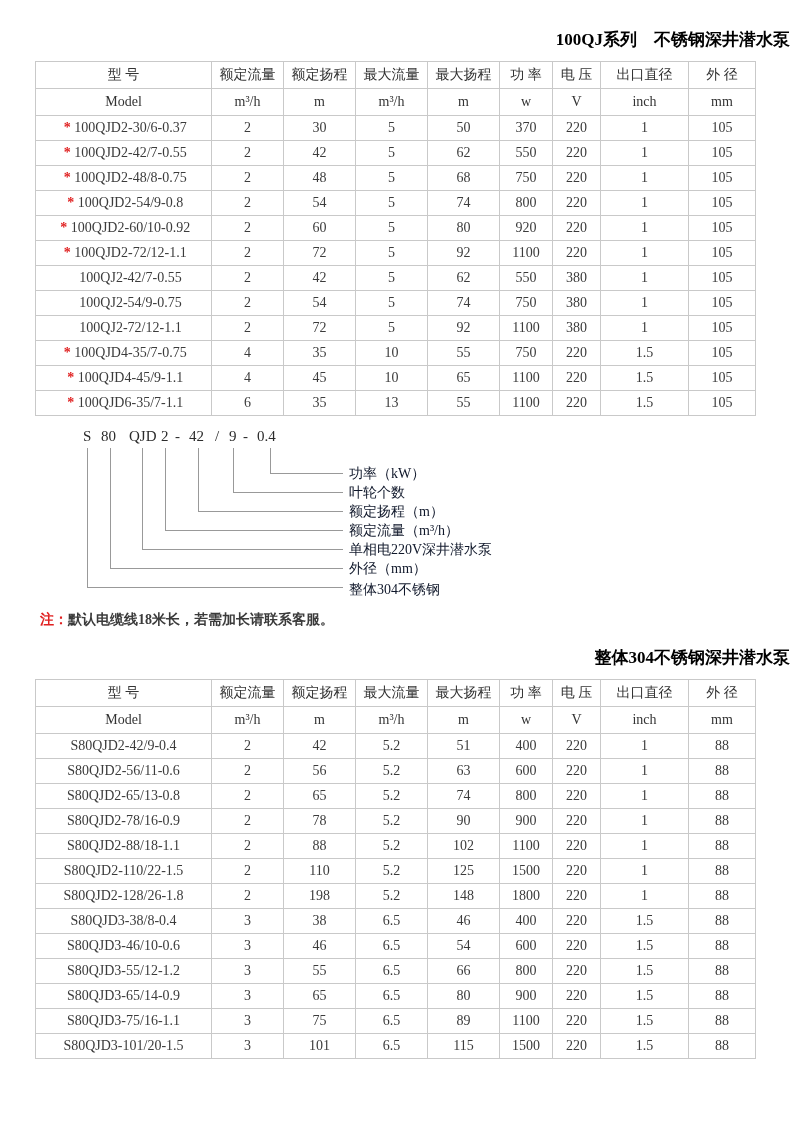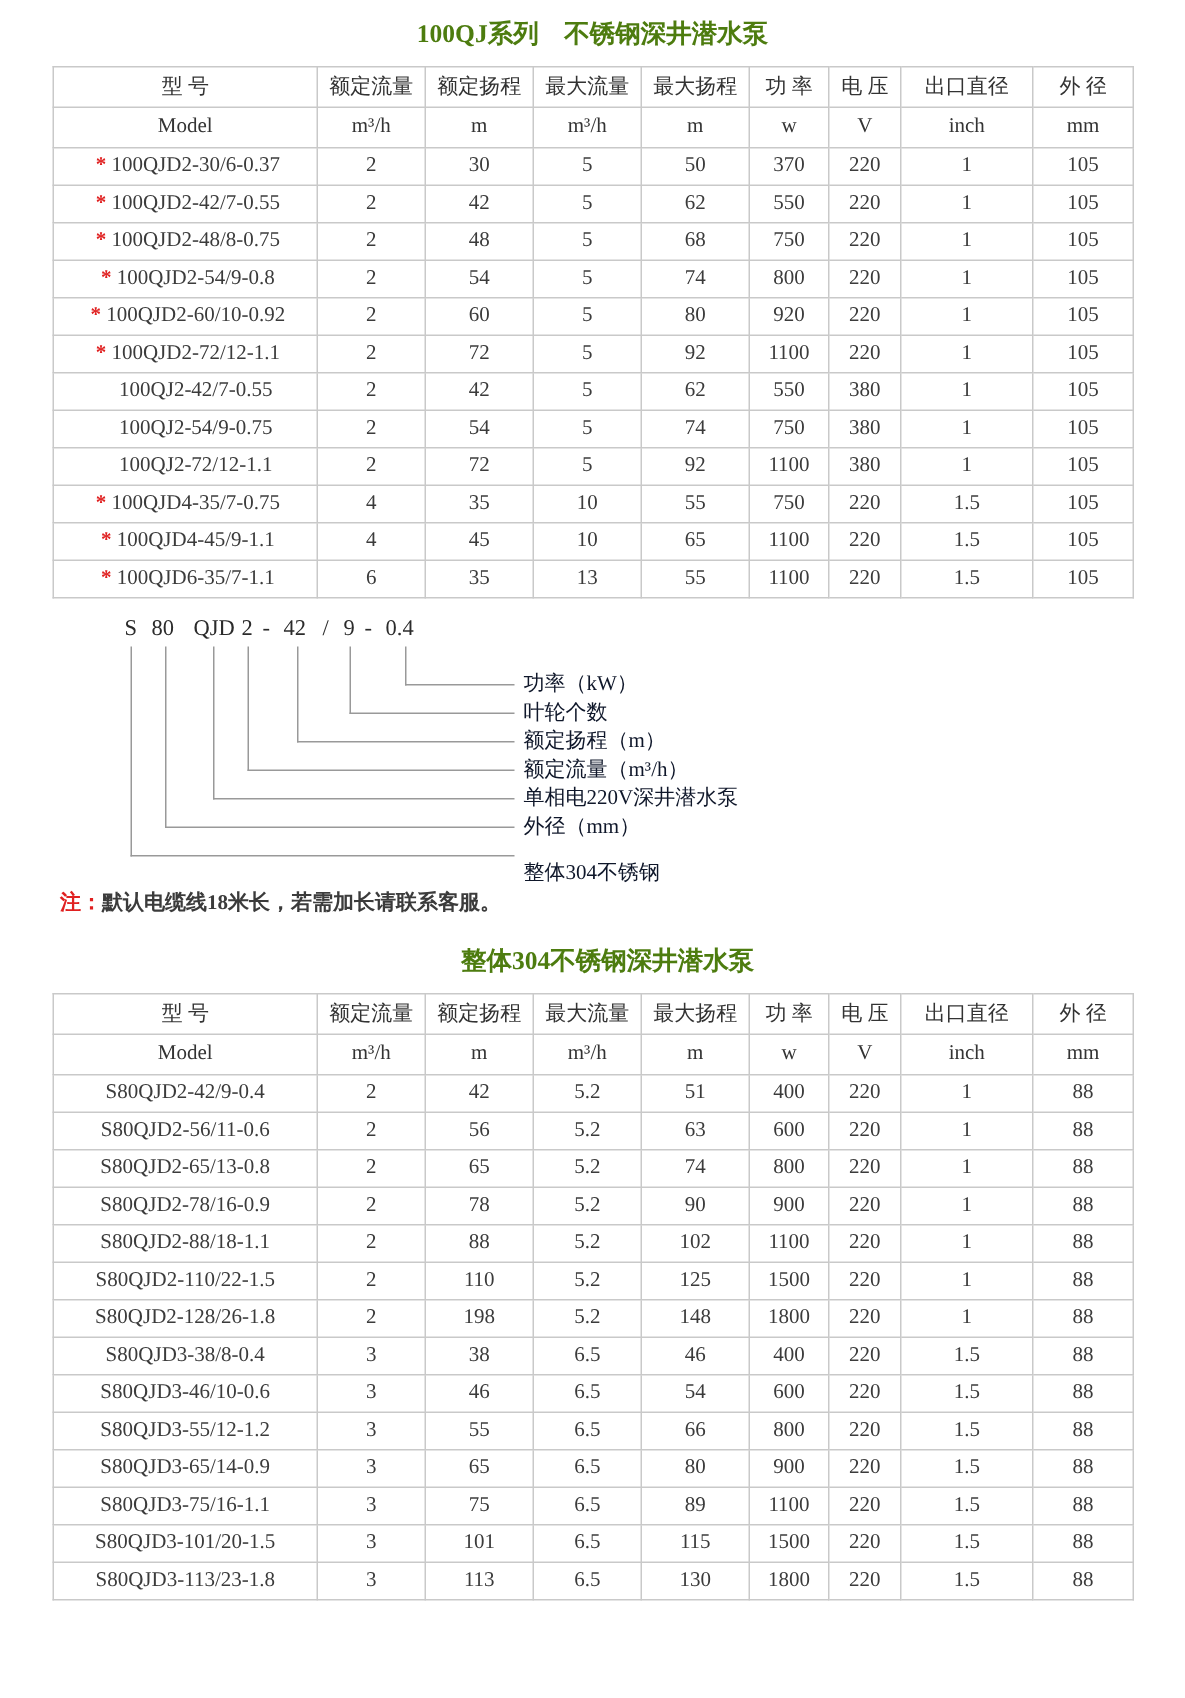--- a/index.html
+++ b/index.html
@@ -1,19 +1,19 @@
 <!DOCTYPE html>
 <html><head>
 <meta charset="utf-8">
 <style>
   * { margin:0; padding:0; box-sizing:border-box; }
   body { background:#ffffff; font-family:"Liberation Serif","DejaVu Serif",serif; color:#3b3b3b; }
   .page { width:790px; height:1132px; background:#ffffff; overflow:hidden; padding-top:6px; }
 
-  .sec-title { text-align:center; font-size:17px; font-weight:bold; color:#4d7c0f; margin:5px 0 4px 0; }
+  .sec-title { text-align:right; font-size:17px; font-weight:bold; color:#000000; margin:22px 0 4px 0; }
 
   table.spec { border-collapse:collapse; table-layout:fixed; width:720px; margin:10px 35px 0 35px;padding-left:24px; }
   table.spec th, table.spec td { border:1px solid #c9c9c9; text-align:center; font-size:14px; font-weight:normal; padding:0 2px; overflow:hidden; white-space:nowrap; }
   table.spec th { height:27px; color:#333; }
   table.spec td { height:25px; }
   .col-model { width:176px; } .col-a { width:72px; } .col-p { width:53px; } .col-v { width:48px; } .col-d { width:88px; } .col-o { width:67px; }
   td.model-cell { text-align:left; padding-left:12px; }
   .star { display:inline-block; width:14px; color:#e02020; font-weight:bold; }
 
   .diagram { position:relative; width:720px; height:180px; margin:10px 0 0 35px; font-size:15px; color:#2b2b2b; }
@@ -22,21 +22,21 @@
   .t5{left:154px}.t6{left:180px}.t7{left:194px}.t8{left:208px}.t9{left:222px}
   .conn { position:absolute; top:22px; border-left:1px solid #999; border-bottom:1px solid #999; }
   .c0{left:235px;width:73px;height:26px}
   .c1{left:198px;width:110px;height:45px}
   .c2{left:163px;width:145px;height:64px}
   .c3{left:130px;width:178px;height:83px}
   .c4{left:107px;width:201px;height:102px}
   .c5{left:75px;width:233px;height:121px}
   .c6{left:52px;width:256px;height:140px}
   .dlabel { position:absolute; left:314px; line-height:22px; font-size:14px; color:#0f172a; white-space:nowrap; }
-  .l0{top:37px}.l1{top:56px}.l2{top:75px}.l3{top:94px}.l4{top:113px}.l5{top:132px}.l6{top:163px}
+  .l0{top:37px}.l1{top:56px}.l2{top:75px}.l3{top:94px}.l4{top:113px}.l5{top:132px}.l6{top:153px}
 
   .note { margin:4px 0 0 40px; font-size:14px; line-height:20px;font-weight:bold; }
   .note-prefix { color:#e02020; }
 
   .title2 { margin-top:16px;padding-left:20px; }
   table.spec.second { margin-bottom:20px; }
 </style>
 </head>
 <body>
 
@@ -450,27 +450,16 @@
           <td>3</td>
           <td>101</td>
           <td>6.5</td>
           <td>115</td>
           <td>1500</td>
           <td>220</td>
           <td>1.5</td>
           <td>88</td>
         </tr>
 
-        <tr>
-          <td class="model-cell"><span>S80QJD3-113/23-1.8</span></td>
-          <td>3</td>
-          <td>113</td>
-          <td>6.5</td>
-          <td>130</td>
-          <td>1800</td>
-          <td>220</td>
-          <td>1.5</td>
-          <td>88</td>
-        </tr>
       </tbody>
   </table>
 
 </div>
 
 </body></html>

